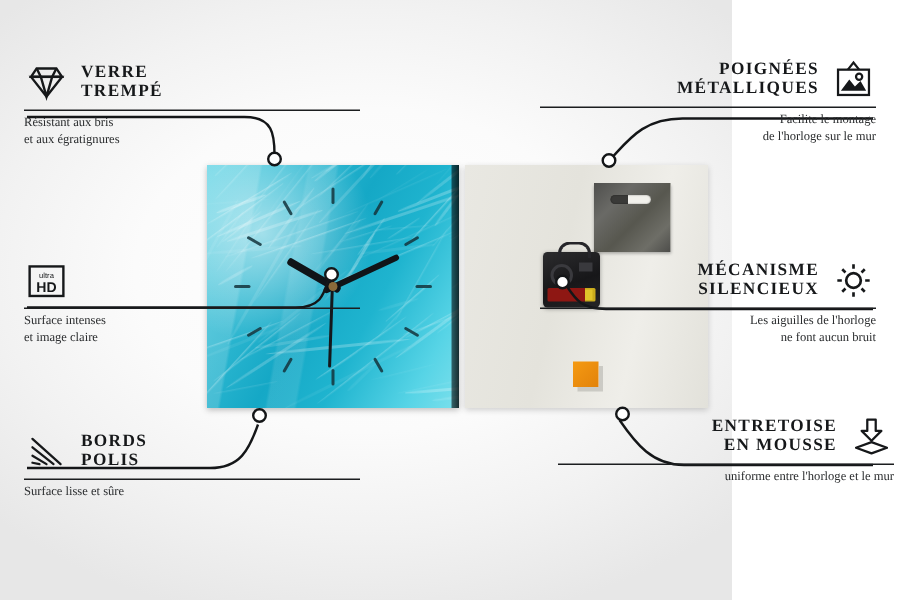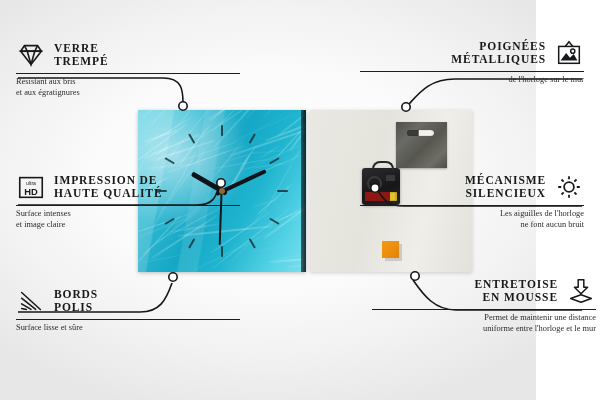--- a/index.html
+++ b/index.html
@@ -5,21 +5,20 @@
   html,body{margin:0;padding:0;}
   body{
     width:600px;height:400px;overflow:hidden;
     font-family:"Liberation Serif", serif;
     background:#ffffff;
   }
   #stage{
     position:relative;width:488px;height:400px;
     background:
       radial-gradient(ellipse 70% 60% at 50% 45%, #ffffff 0%, #fbfbfb 45%, #f2f2f2 72%, #e7e7e7 100%);
-    padding-left: 48px;
   }
   
   .panel{position:absolute;}
   #clock-panel{
     left:138px;top:110px;width:168px;height:162px;
     background:
       radial-gradient(circle at 22% 28%, rgba(255,255,255,.55) 0%, rgba(255,255,255,0) 42%),
       linear-gradient(118deg, #59d2e3 0%, #35bcd4 22%, #15a8c6 46%, #1fb4cf 64%, #57d4e6 86%, #7ce0ec 100%);
     box-shadow:0 1px 4px rgba(0,0,0,.25);
     overflow:hidden;
@@ -289,24 +288,20 @@
     <div class="fdesc">et aux égratignures</div>
   </div>
 
   <div class="feature left" id="f-impression">
     <div class="head">
       <svg class="ficon" viewBox="0 0 32 32">
         <rect x="4" y="6" width="24" height="21" fill="none" stroke="#16181a" stroke-width="1.7"></rect>
         <text x="16" y="14" text-anchor="middle" font-family="Liberation Sans, sans-serif" font-size="5.4" fill="#16181a">ultra</text>
         <text x="16" y="24" text-anchor="middle" font-family="Liberation Sans, sans-serif" font-weight="bold" font-size="10" fill="#16181a">HD</text>
       </svg>
-      <div>
-        <div class="ftitle">IMPRESSION DE</div>
-        <div class="ftitle">HAUTE QUALITÉ</div>
-      </div>
     </div>
     <div class="rule"></div>
     <div class="fdesc">Surface intenses</div>
     <div class="fdesc">et image claire</div>
   </div>
 
   <div class="feature left" id="f-bords">
     <div class="head">
       <svg class="ficon" viewBox="0 0 32 32">
         <g stroke="#16181a" stroke-width="1.6" stroke-linecap="round">
@@ -334,20 +329,21 @@
       <svg class="ficon" viewBox="0 0 32 32">
         <g fill="none" stroke="#16181a" stroke-width="1.6">
           <path d="M12,9 L16,4 L20,9"></path>
           <rect x="5" y="9" width="22" height="18"></rect>
           <path d="M7,24 L13,16 L17,21 L21,17 L25,24 Z" fill="#16181a" stroke="none"></path>
           <circle cx="20" cy="14" r="2.2"></circle>
         </g>
       </svg>
     </div>
     <div class="rule"></div>
+    <div class="fdesc">Facilite le montage</div>
     <div class="fdesc">de l'horloge sur le mur</div>
   </div>
 
   <div class="feature right" id="f-mecanisme">
     <div class="head">
       <div>
         <div class="ftitle">MÉCANISME</div>
         <div class="ftitle">SILENCIEUX</div>
       </div>
       <svg class="ficon" viewBox="0 0 32 32">
@@ -370,17 +366,16 @@
         <div class="ftitle">EN MOUSSE</div>
       </div>
       <svg class="ficon" viewBox="0 0 32 32">
         <g fill="none" stroke="#16181a" stroke-width="1.6" stroke-linejoin="round">
           <path d="M13,4 h6 v8 h4 l-7,7 -7,-7 h4 Z"></path>
           <path d="M16,20 L27,24 L16,28 L5,24 Z"></path>
         </g>
       </svg>
     </div>
     <div class="rule"></div>
-    <div class="fdesc">Permet de maintenir une distance</div>
     <div class="fdesc">uniforme entre l'horloge et le mur</div>
   </div>
 
 </div>
 
 </body></html>

